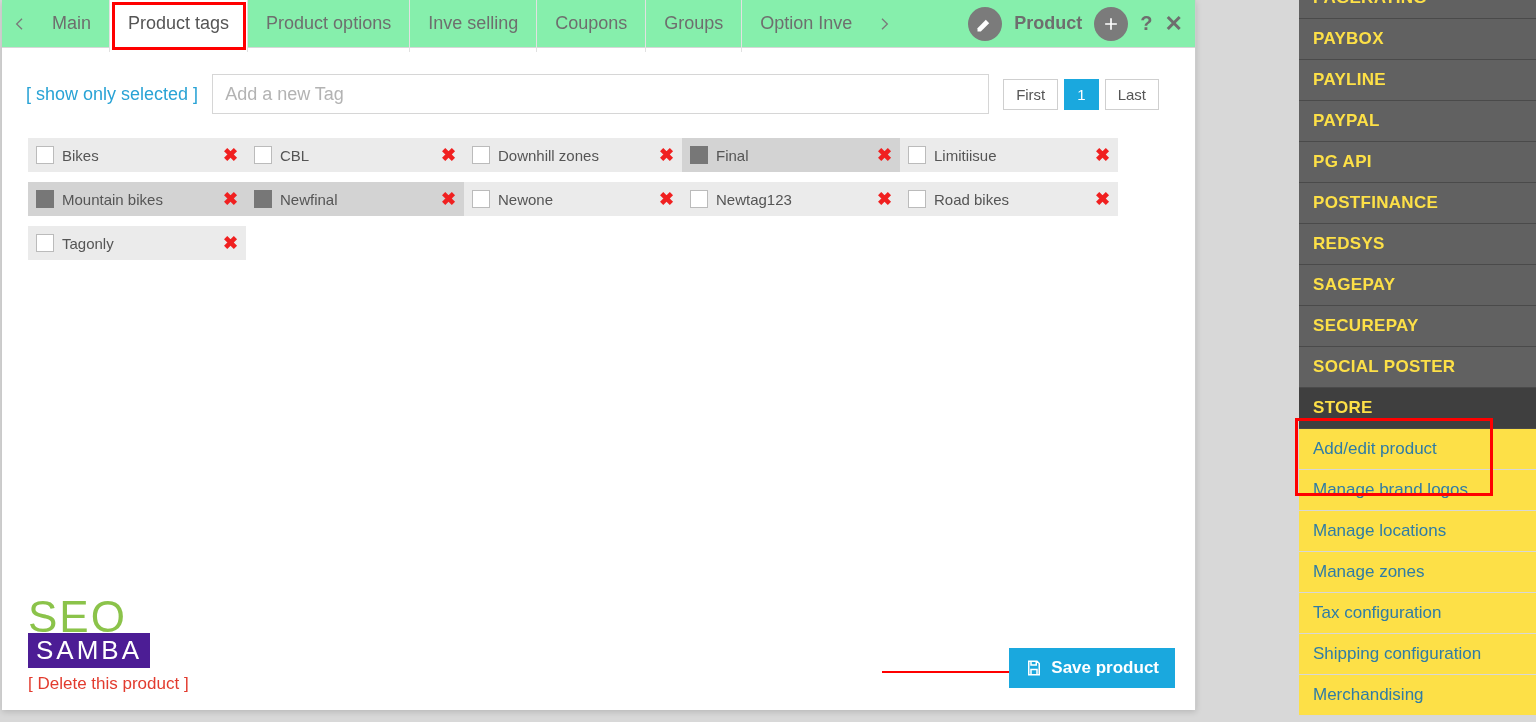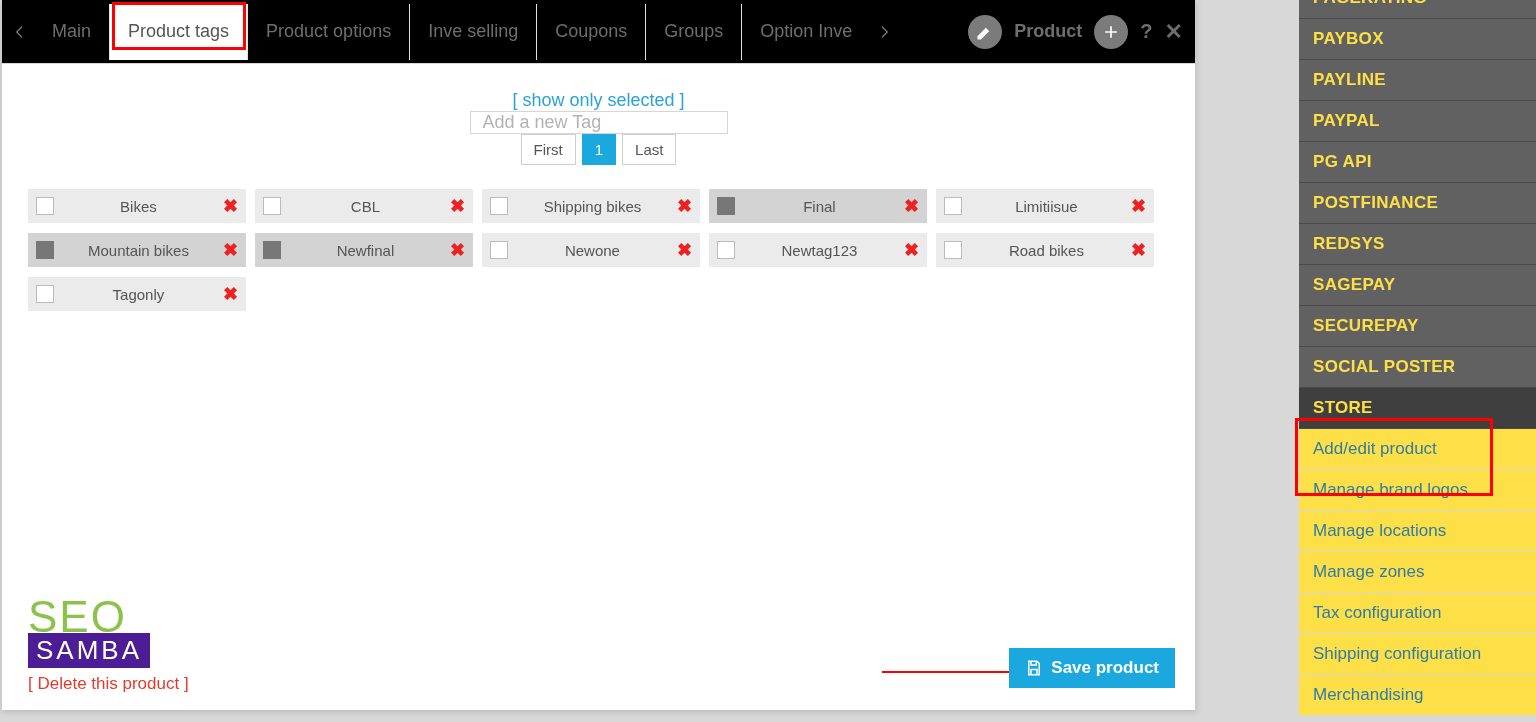--- a/index.html
+++ b/index.html
@@ -12,23 +12,23 @@
   width: 1194px; height: 710px;
   background: #fff;
   border-right: 1px solid #ccc;
   box-shadow: 0 2px 6px rgba(0,0,0,.15);
 }
 
 
 .tabbar {
   display: flex;
   align-items: center;
-  background: #000000;
+  background: #86efac;
   border-bottom: 1px solid #d7d7d7;
-  height: 64px;
+  height: 48px;
   padding: 0 4px;
 }
 .tab-scroll {
   width: 28px; height: 100%;
   display: flex; align-items: center; justify-content: center;
   color: #7a7a7a; font-size: 20px; cursor: pointer;
 }
 .tab {
   padding: 0 18px;
   height: 56px;
@@ -62,23 +62,22 @@
   border: 3px solid #ff0000; pointer-events: none;
 }
 .hl-side {
   position: absolute; left: 1295px; top: 418px; width: 198px; height: 78px;
   border: 3px solid #ff0000; pointer-events: none; z-index: 10;
 }
 
 
 .toolbar-row {
   display: flex; align-items: center;
-  padding: 26px 24px 12px 24px;
-  gap: 0;
-  flex-direction: column;
+  padding: 26px 36px 12px 24px;
+  gap: 14px;
 }
 .show-selected {
   color: #29a3d5; font-size: 18px; cursor: pointer;
 }
 .show-selected::before { content: "[ "; }
 .show-selected::after { content: " ]"; }
 .tag-input {
   flex: 1;
   height: 40px;
   border: 1px solid #d6d6d6;
@@ -91,23 +90,22 @@
 .pager-cell {
   border: 1px solid #cfcfcf; background: #fff;
   padding: 6px 12px; font-size: 15px; color: #555; cursor: pointer;
 }
 .pager-cell.active { background: #1aa8de; color: #fff; border-color: #1aa8de; }
 
 
 .tags {
   display: grid;
   grid-template-columns: repeat(5, 218px);
-  gap: 10px 9px;
+  gap: 10px 0;
   padding: 12px 26px;
-  text-align: center;
 }
 .tag {
   display: flex; align-items: center;
   background: #ebebeb;
   height: 34px;
   padding: 0 8px;
   gap: 8px;
 }
 .tag.sel { background: #d3d3d3; }
 .chk {
@@ -232,21 +230,21 @@
         <span class="tag-label">Bikes</span>
         <span class="tag-del">✖</span>
       </div>
       <div class="tag">
         <span class="chk"></span>
         <span class="tag-label">CBL</span>
         <span class="tag-del">✖</span>
       </div>
       <div class="tag">
         <span class="chk"></span>
-        <span class="tag-label">Shipping bikes</span>
+        <span class="tag-label">Downhill zones</span>
         <span class="tag-del">✖</span>
       </div>
       <div class="tag sel">
         <span class="chk on"></span>
         <span class="tag-label">Final</span>
         <span class="tag-del">✖</span>
       </div>
       <div class="tag">
         <span class="chk"></span>
         <span class="tag-label">Limitiisue</span>

